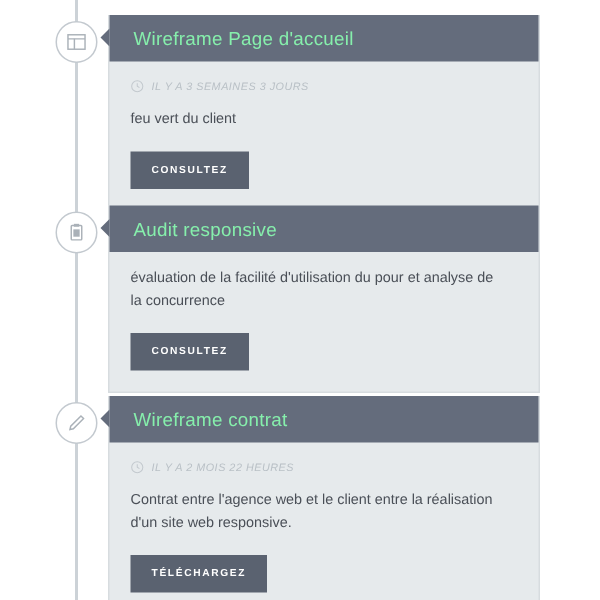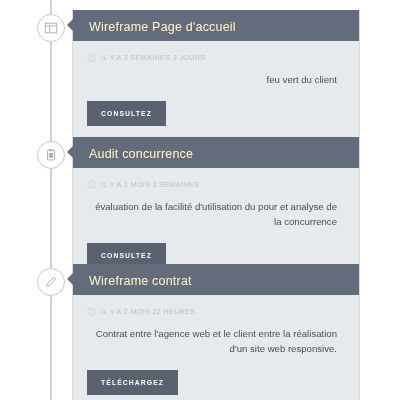--- a/index.html
+++ b/index.html
@@ -35,42 +35,42 @@
   .card{
     position:absolute;left:72px;width:288px;
     background:#e6eaec;border:1px solid #d7dcdf;border-top:none;
     box-sizing:border-box;
   }
   .card-head{
     background:#646c7c;height:31px;line-height:31px;
     padding:0 0 0 16px;position:relative;
   }
   .card-title{
-    color:#fef9c3;font-size:12.5px;font-weight:400;letter-spacing:.2px;
+    color:#86efac;font-size:12.5px;font-weight:400;letter-spacing:.2px;
     white-space:nowrap;
   }
   
   .tail{
     position:absolute;left:-6px;top:9px;width:0;height:0;
     border-top:6px solid transparent;border-bottom:6px solid transparent;
     border-right:6px solid #646c7c;
   }
 
   .card-body{padding:10px 14px 14px 14px;}
 
   .meta{display:flex;align-items:center;gap:5px;margin:2px 0 10px 0;}
   .clock{flex:0 0 auto;display:block;}
   .meta-text{
     color:#b9c0c6;font-size:7.2px;letter-spacing:.35px;
-    text-transform:uppercase;font-weight:400;white-space:nowrap;
+    text-transform:uppercase;font-weight:400;white-space:nowrap;font-style:italic;
   }
 
   .desc{
     color:#4a4f57;font-size:9.6px;line-height:15px;
-    margin:0 0 14px 0;max-width:250px;text-align:right;
+    margin:0 0 14px 0;max-width:250px;
   }
 
   .btn{
     display:inline-block;background:#5a6270;border:none;
     color:#ffffff;font-size:6.8px;font-weight:700;letter-spacing:1.1px;
     text-transform:uppercase;padding:9px 14px;cursor:pointer;
     font-family:"Liberation Sans","DejaVu Sans",sans-serif;
   }
 </style>
 </head>
@@ -111,30 +111,23 @@
     <div class="marker">
       <svg width="14" height="14" viewBox="0 0 16 16" fill="none" stroke="#aab1b8" stroke-width="1.1">
         <rect x="4" y="2.6" width="8" height="11" rx="0.6"></rect>
         <rect x="6" y="1.4" width="4" height="2.2" fill="#aab1b8" stroke="none"></rect>
         <rect x="5.6" y="5.6" width="4.8" height="5.6" fill="#aab1b8" stroke="none"></rect>
       </svg>
     </div>
     <div class="card">
       <div class="card-head">
         <div class="tail"></div>
-        <span class="card-title">Audit concurrence</span>
+        <span class="card-title">Audit responsive</span>
       </div>
       <div class="card-body">
-        <div class="meta">
-          <svg class="clock" width="9" height="9" viewBox="0 0 16 16" fill="none" stroke="#c3c9ce" stroke-width="1.2">
-            <circle cx="8" cy="8" r="6.6"></circle>
-            <polyline points="8,4.4 8,8 10.6,9.6"></polyline>
-          </svg>
-          <span class="meta-text">IL Y A 1 MOIS 3 SEMAINES</span>
-        </div>
         <p class="desc">évaluation de la facilité d'utilisation du pour et analyse de la concurrence</p>
         <button class="btn">Consultez</button>
       </div>
     </div>
   </div>
 
   <div class="entry e3">
     <div class="marker">
       <svg width="14" height="14" viewBox="0 0 16 16" fill="none" stroke="#aab1b8" stroke-width="1.1">
         <path d="M11.4 2.6 L13.4 4.6 L5.6 12.4 L3 13 L3.6 10.4 Z"></path>

